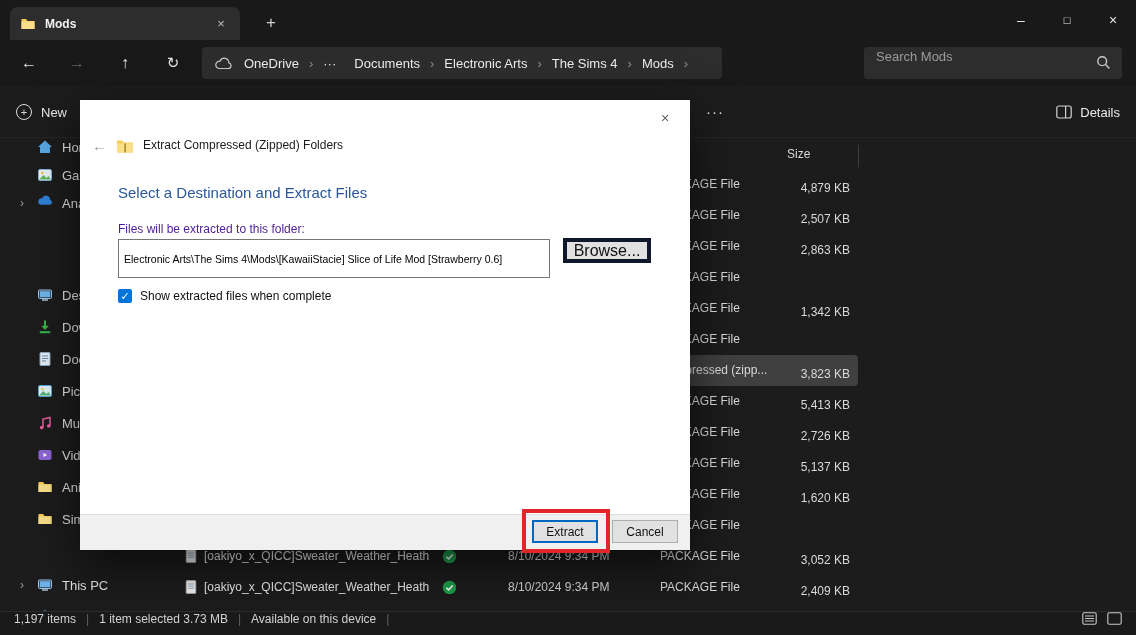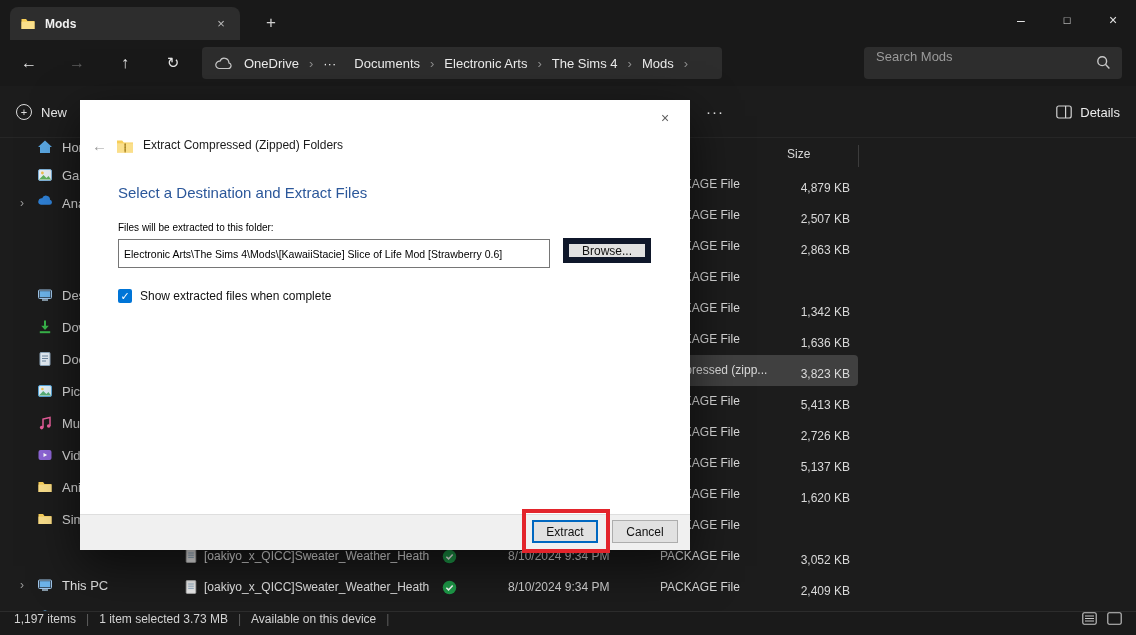--- a/index.html
+++ b/index.html
@@ -90,26 +90,26 @@
 
   
   .dialog { position:absolute; left:80px; top:100px; width:610px; height:450px; background:#ffffff;
     color:#111; z-index:20; box-shadow:0 16px 45px rgba(0,0,0,.6); font-size:12px; }
   .dlg-close { position:absolute; top:5px; right:10px; width:30px; height:26px;
     display:flex; align-items:center; justify-content:center; color:#5f5f5f; font-size:14px; }
   .dlg-header { position:absolute; left:12px; top:36px; height:18px; display:flex; align-items:center; gap:9px; }
   .dlg-back { color:#9b9b9b; font-size:15px; }
   .dlg-title { color:#1b1b1b; font-size:12px; }
   .dlg-heading { position:absolute; left:38px; top:84px; font-size:15px; color:#2b579a; }
-  .dlg-label { position:absolute; left:38px; top:122px; font-size:10px; color:#000000; }
-  .dlg-path { position:absolute; left:38px; top:139px; width:432px; height:29px;
+  .dlg-label { position:absolute; left:38px; top:122px; font-size:12px; color:#4c1d95; }
+  .dlg-path { position:absolute; left:38px; top:139px; width:432px; height:39px;
     border:1px solid #767676; background:#fff; color:#000; font-size:10.5px; padding:0 5px; font-family:inherit; outline:none; }
   .dlg-browse { position:absolute; left:483px; top:138px; width:88px; height:25px;
-    background:#e1e1e1; border:6px solid #0f172a; display:flex; align-items:center; justify-content:center;
-    font-size:12px; color:#111; }
+    background:#e1e1e1; border:4px solid #0f172a; display:flex; align-items:center; justify-content:center;
+    font-size:16px; color:#111; }
   .dlg-check-row { position:absolute; left:38px; top:189px; display:flex; align-items:center; gap:8px; }
   .checkbox { width:14px; height:14px; background:#0075d7; border-radius:2px;
     display:flex; align-items:center; justify-content:center; color:#fff; font-size:11px; line-height:1; }
   .dlg-footer { position:absolute; left:0; bottom:0; width:100%; height:36px; background:#f0f0f0; border-top:1px solid #dedede; }
   .btn { position:absolute; height:23px; display:flex; align-items:center; justify-content:center;
     font-size:12px; color:#111; background:#e1e1e1; }
   .btn-extract { left:452px; top:420px; width:66px; border:2px solid #0067c0; }
   .btn-cancel  { left:532px; top:420px; width:66px; border:1px solid #adadad; }
   .annotation { position:absolute; left:442px; top:409px; width:88px; height:44px;
     border:4px solid #e3242b; z-index:5; }
@@ -341,21 +341,20 @@
   </div>
   <div class="frow" style="top:93px">
     <span class="f-type">PACKAGE File</span>
   </div>
   <div class="frow" style="top:124px">
     <span class="f-type">PACKAGE File</span>
     <span class="f-size">1,342 KB</span>
   </div>
   <div class="frow" style="top:155px">
     <span class="f-type">PACKAGE File</span>
-    <span class="f-size">1,636 KB</span>
   </div>
   <div class="frow selected" style="top:186px">
     <span class="f-type">Compressed (zipp...</span>
     <span class="f-size">3,823 KB</span>
   </div>
   <div class="frow" style="top:217px">
     <span class="f-type">PACKAGE File</span>
     <span class="f-size">5,413 KB</span>
   </div>
   <div class="frow" style="top:248px">

